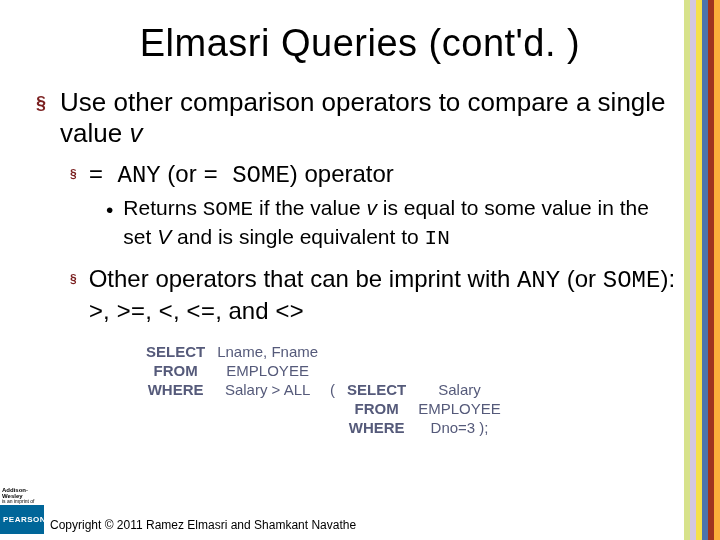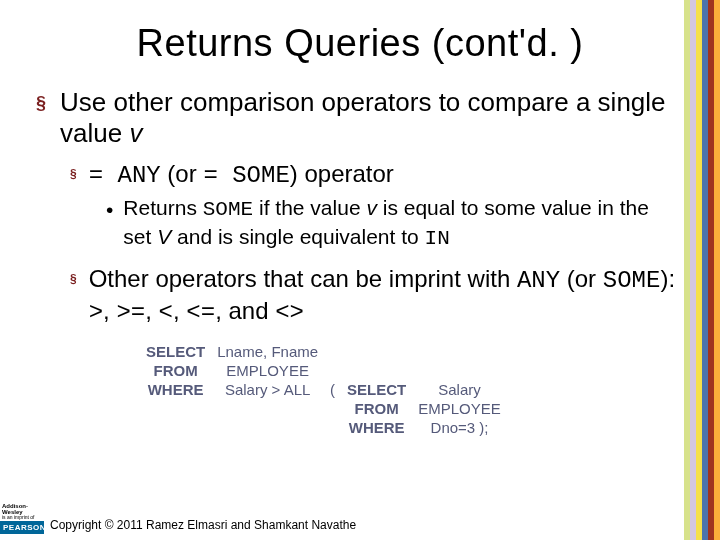--- a/index.html
+++ b/index.html
@@ -114,42 +114,42 @@
     line-height: 1;
     color: #000;
     padding-left: 2px;
     padding-bottom: 1px;
   }
   .pearson {
     background: #006699;
     color: #fff;
     font-size: 8px;
     font-weight: bold;
-    padding: 2px 3px;
+    padding: 10px 3px;
     letter-spacing: 0.5px;
   }
   .copyright {
     font-size: 12px;
     color: #000;
     padding-bottom: 2px;
   }
 </style>
 </head>
 <body>
 
 <div class="slide">
 
   <div class="stripe stripe6"></div>
   <div class="stripe stripe5"></div>
   <div class="stripe stripe4"></div>
   <div class="stripe stripe3"></div>
   <div class="stripe stripe2"></div>
   <div class="stripe stripe1"></div>
 
-  <div class="title">Returns Queries (cont'd. )</div>
+  <div class="title">Elmasri Queries (cont'd. )</div>
 
   <div class="body">
 
     <div class="bullet-l1">
       <span class="mark">§</span>
       <span>
         <span>Use other comparison operators to compare a single value </span><span class="italic">v</span>
       </span>
     </div>
 

